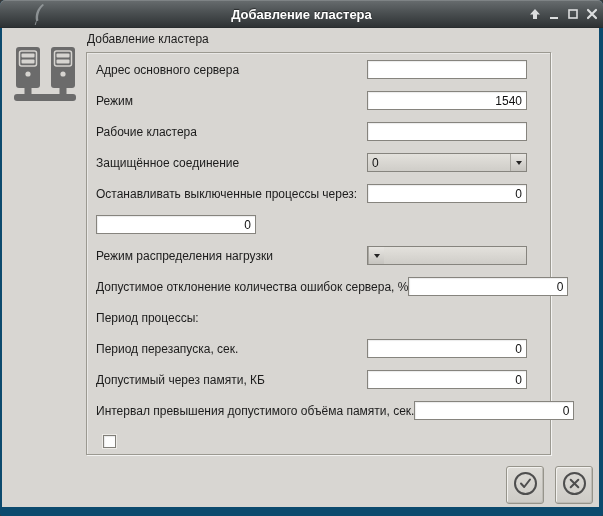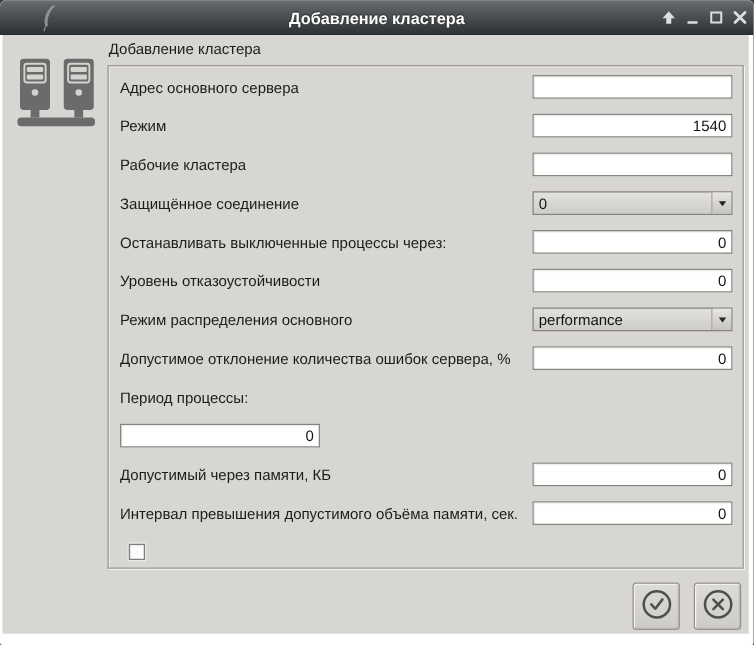--- a/index.html
+++ b/index.html
@@ -1,21 +1,21 @@
 <!DOCTYPE html>
 <html><head>
 <meta charset="utf-8">
 <style>
   html,body{margin:0;padding:0;background:#3a3a3a;}
   *{box-sizing:border-box;}
   body{font-family:"Liberation Sans","DejaVu Sans",sans-serif;}
 
   .window{
     position:relative;width:603px;height:516px;
-    background:#ffffff;border-radius:5px 5px 2px 2px;overflow:hidden;
+    background:#0c4a6e;border-radius:5px 5px 2px 2px;overflow:hidden;
   }
   
   .titlebar{
     position:absolute;left:0;top:0;width:603px;height:28px;
     background:linear-gradient(#686d6f,#4b5052 45%,#2f3335 95%,#26292b);
     box-shadow:inset 0 1px 0 #7e8385;
     border-radius:5px 5px 0 0;
   }
   .app-icon{position:absolute;left:31px;top:3px;width:16px;height:23px;}
   .win-title{
@@ -39,24 +39,24 @@
     position:absolute;left:2px;top:28px;width:597px;height:479px;
     background:#d8d6d2;
   }
   .servers-icon{position:absolute;left:8px;top:15px;width:66px;height:60px;}
 
   .group-label{
     position:absolute;left:85px;top:4px;height:16px;
     font-size:12px;color:#1c1c1c;white-space:nowrap;
   }
   .group-frame{
-    position:absolute;left:84px;top:24px;width:509px;height:403px;
+    position:absolute;left:84px;top:24px;width:465px;height:403px;
     border:1px solid #9b9991;
     box-shadow:1px 1px 0 rgba(255,255,255,.7), inset 1px 1px 0 rgba(255,255,255,.45);
-    padding:7px 8px 0 9px;
+    padding:7px 23px 0 9px;
   }
   .row{
     height:19px;margin-bottom:12px;
     display:flex;align-items:center;justify-content:space-between;
   }
   .row .lbl{font-size:12px;color:#1c1c1c;white-space:nowrap;}
   .row .lbl.hl{background:#e6e4df;padding:1px 3px;}
 
   .tinput{
     width:160px;height:19px;flex:0 0 160px;
@@ -187,44 +187,43 @@
             </span>
         </div>
       </div>
 
       <div class="row">
         <span class="lbl">Останавливать выключенные процессы через:</span>
         <input class="tinput" type="text" value="0" style="">
       </div>
 
       <div class="row">
-        <span class="lbl">Уровень отказоустойчивости</span>
-        <input class="tinput" type="text" value="0" style="">
-      </div>
-
-      <div class="row">
-        <span class="lbl">Режим распределения основного</span>
+        <input class="tinput" type="text" value="0" style="">
+      </div>
+
+      <div class="row">
+        <span class="lbl">Режим распределения нагрузки</span>
         <div class="combo">
-          <span class="combo-text">performance</span>
           <span class="combo-btn">
               <span class="arrow"></span>
             </span>
         </div>
       </div>
 
       <div class="row">
         <span class="lbl">Допустимое отклонение количества ошибок сервера, %</span>
         <input class="tinput" type="text" value="0" style="">
       </div>
 
       <div class="row">
         <span class="lbl">Период процессы:</span>
       </div>
 
       <div class="row">
+        <span class="lbl">Период перезапуска, сек.</span>
         <input class="tinput" type="text" value="0" style="">
       </div>
 
       <div class="row">
         <span class="lbl">Допустимый через памяти, КБ</span>
         <input class="tinput" type="text" value="0" style="">
       </div>
 
       <div class="row">
         <span class="lbl">Интервал превышения допустимого объёма памяти, сек.</span>

